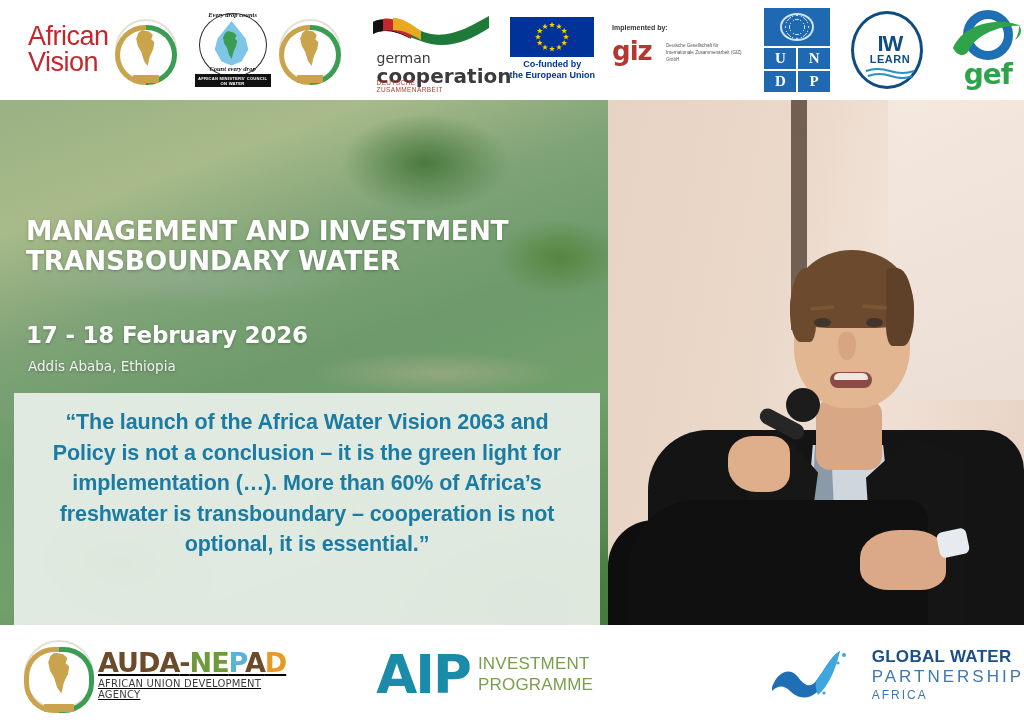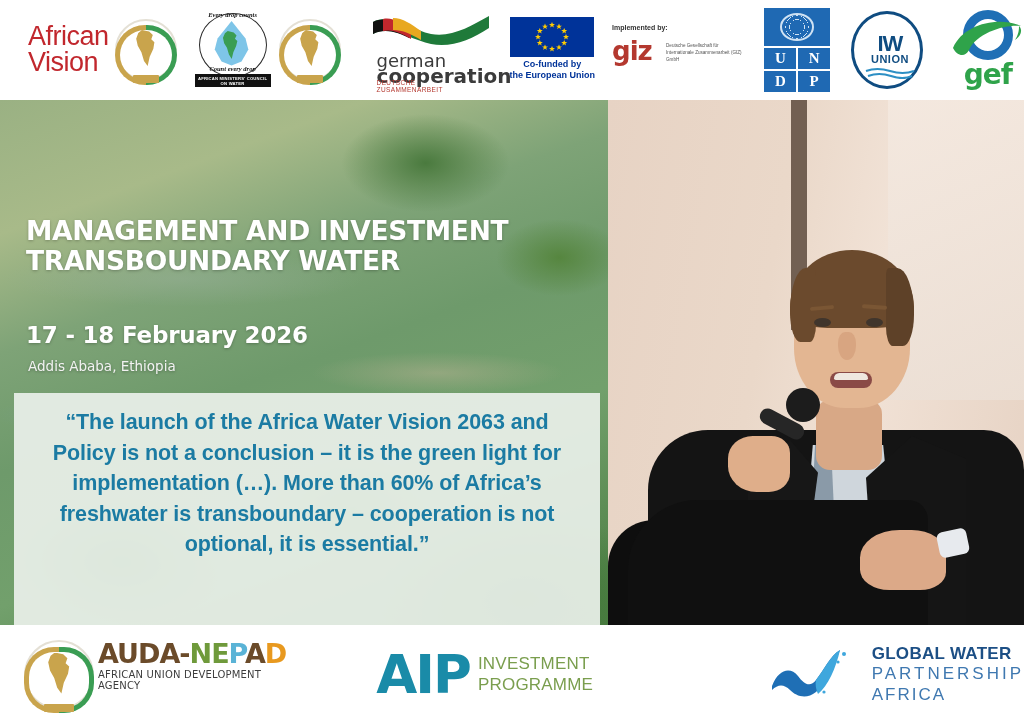--- a/index.html
+++ b/index.html
@@ -37,21 +37,21 @@
   .amcow-t1{position:absolute;left:2px;top:0px;width:72px;text-align:center;font-size:6.5px;font-family:"Liberation Serif",serif;font-style:italic;font-weight:bold;color:#111;}
   .amcow-t2{position:absolute;left:2px;top:54px;width:72px;text-align:center;font-size:6.5px;font-family:"Liberation Serif",serif;font-style:italic;font-weight:bold;color:#111;}
   .amcow-bar{position:absolute;left:0;bottom:2px;width:76px;background:#111;color:#fff;font-size:4.2px;text-align:center;letter-spacing:.2px;padding:1.5px 0;font-weight:bold;}
 
   
   .au2{position:relative;width:62px;height:62px;margin-left:14px;}
 
   
   .gc{position:relative;width:130px;height:76px;margin-left:22px;}
   .gc-ribbon{position:absolute;left:8px;top:2px;width:120px;height:34px;}
-  .gc-t1{position:absolute;left:14px;top:38px;font-size:18px;color:#3b3b3b;font-family:"DejaVu Sans",sans-serif;}
+  .gc-t1{position:absolute;left:14px;top:38px;font-size:14px;color:#3b3b3b;font-family:"DejaVu Sans",sans-serif;}
   .gc-t2{position:absolute;left:14px;top:52px;font-size:20px;color:#3b3b3b;font-weight:bold;font-family:"DejaVu Sans",sans-serif;}
   .gc-t3{position:absolute;left:14px;top:67px;font-size:6.5px;color:#b4382f;letter-spacing:.4px;}
 
   
   .eu{position:relative;width:104px;height:74px;margin-left:18px;}
   .eu-flag{position:absolute;left:10px;top:4px;width:84px;height:40px;background:#003399;}
   .eu-cap{position:absolute;left:0;top:46px;width:104px;text-align:center;font-size:9px;font-weight:bold;color:#003399;line-height:1.25;}
 
   
   .giz{position:relative;width:150px;height:60px;margin-left:8px;}
@@ -163,38 +163,38 @@
   }
   .dates{position:absolute;left:26px;top:222px;color:#ffffff;font-size:23px;font-weight:bold;
      font-family:"DejaVu Sans",sans-serif;letter-spacing:-0.2px;text-shadow:0 1px 3px rgba(0,0,0,.25);}
   .place{position:absolute;left:28px;top:258px;color:#f2f2f2;font-size:13.5px;
      font-family:"DejaVu Sans",sans-serif;text-shadow:0 1px 3px rgba(0,0,0,.3);}
 
   
   .footer{position:absolute;left:0;top:625px;width:1024px;height:99px;background:#ffffff;
      display:flex;align-items:center;}
 
-  .nepad{position:relative;display:flex;align-items:flex-start;margin-left:24px;}
+  .nepad{position:relative;display:flex;align-items:center;margin-left:24px;text-decoration:underline;}
   .nepad-em{position:relative;width:70px;height:70px;}
   .nepad-text{margin-left:4px;}
   .nepad-main{font-size:27px;font-weight:bold;letter-spacing:-1px;font-family:"DejaVu Sans",sans-serif;line-height:1;}
   .nepad-main span{display:inline;}
   .c-brown{color:#6b4b2a;} .c-green{color:#6f9a3b;} .c-blue{color:#5ab3d6;} .c-orange{color:#e8991f;}
   .nepad-sub{font-size:10px;color:#3d3d3d;letter-spacing:.2px;margin-top:2px;font-family:"DejaVu Sans",sans-serif;}
 
   .aip{display:flex;align-items:center;margin-left:76px;}
   .aip-logo{font-size:53px;font-weight:bold;color:#1a8ba8;letter-spacing:-2px;font-family:"DejaVu Sans",sans-serif;line-height:1;}
   .aip-text{margin-left:8px;color:#7a9e4e;font-size:17px;line-height:1.22;letter-spacing:.2px;}
 
   .gwp{display:flex;align-items:center;margin-left:66px;}
   .gwp-mark{width:96px;height:60px;}
   .gwp-text{margin-left:8px;}
   .gwp-l1{font-size:17px;font-weight:bold;color:#1c4f85;letter-spacing:.3px;line-height:1.2;}
   .gwp-l2{font-size:17px;color:#3f78b0;letter-spacing:3px;line-height:1.2;}
-  .gwp-l3{font-size:17px;color:#3f78b0;letter-spacing:2px;line-height:1.2;}
+  .gwp-l3{font-size:12px;color:#3f78b0;letter-spacing:2px;line-height:1.2;}
 </style>
 </head>
 <body>
 
 <div class="poster">
 
   <div class="logobar">
 
     <div class="au-wrap logo-slot">
       <div class="au-text">
@@ -282,21 +282,21 @@
         <div class="undp-cell">U</div>
         <div class="undp-cell">N</div>
         <div class="undp-cell">D</div>
         <div class="undp-cell">P</div>
       </div>
     </div>
 
     <div class="iw logo-slot">
       <div class="iw-circle"></div>
       <div class="iw-t1">IW</div>
-      <div class="iw-t2">UNION</div>
+      <div class="iw-t2">LEARN</div>
       <svg class="iw-wave" viewBox="0 0 50 12">
         <path d="M1 4 Q12 0 25 4 T49 4" stroke="#2d8fc4" stroke-width="2.2" fill="none"></path>
         <path d="M3 9 Q14 5 26 9 T47 9" stroke="#2d8fc4" stroke-width="2.2" fill="none"></path>
       </svg>
     </div>
 
     <div class="gef logo-slot">
       <div class="gef-ring"></div>
       <svg class="gef-swoosh" viewBox="0 0 78 44">
         <path d="M4 32 C14 8 50 0 72 10 C58 8 28 16 20 34 C16 42 8 40 4 32 Z" fill="#2fa34a"></path>

